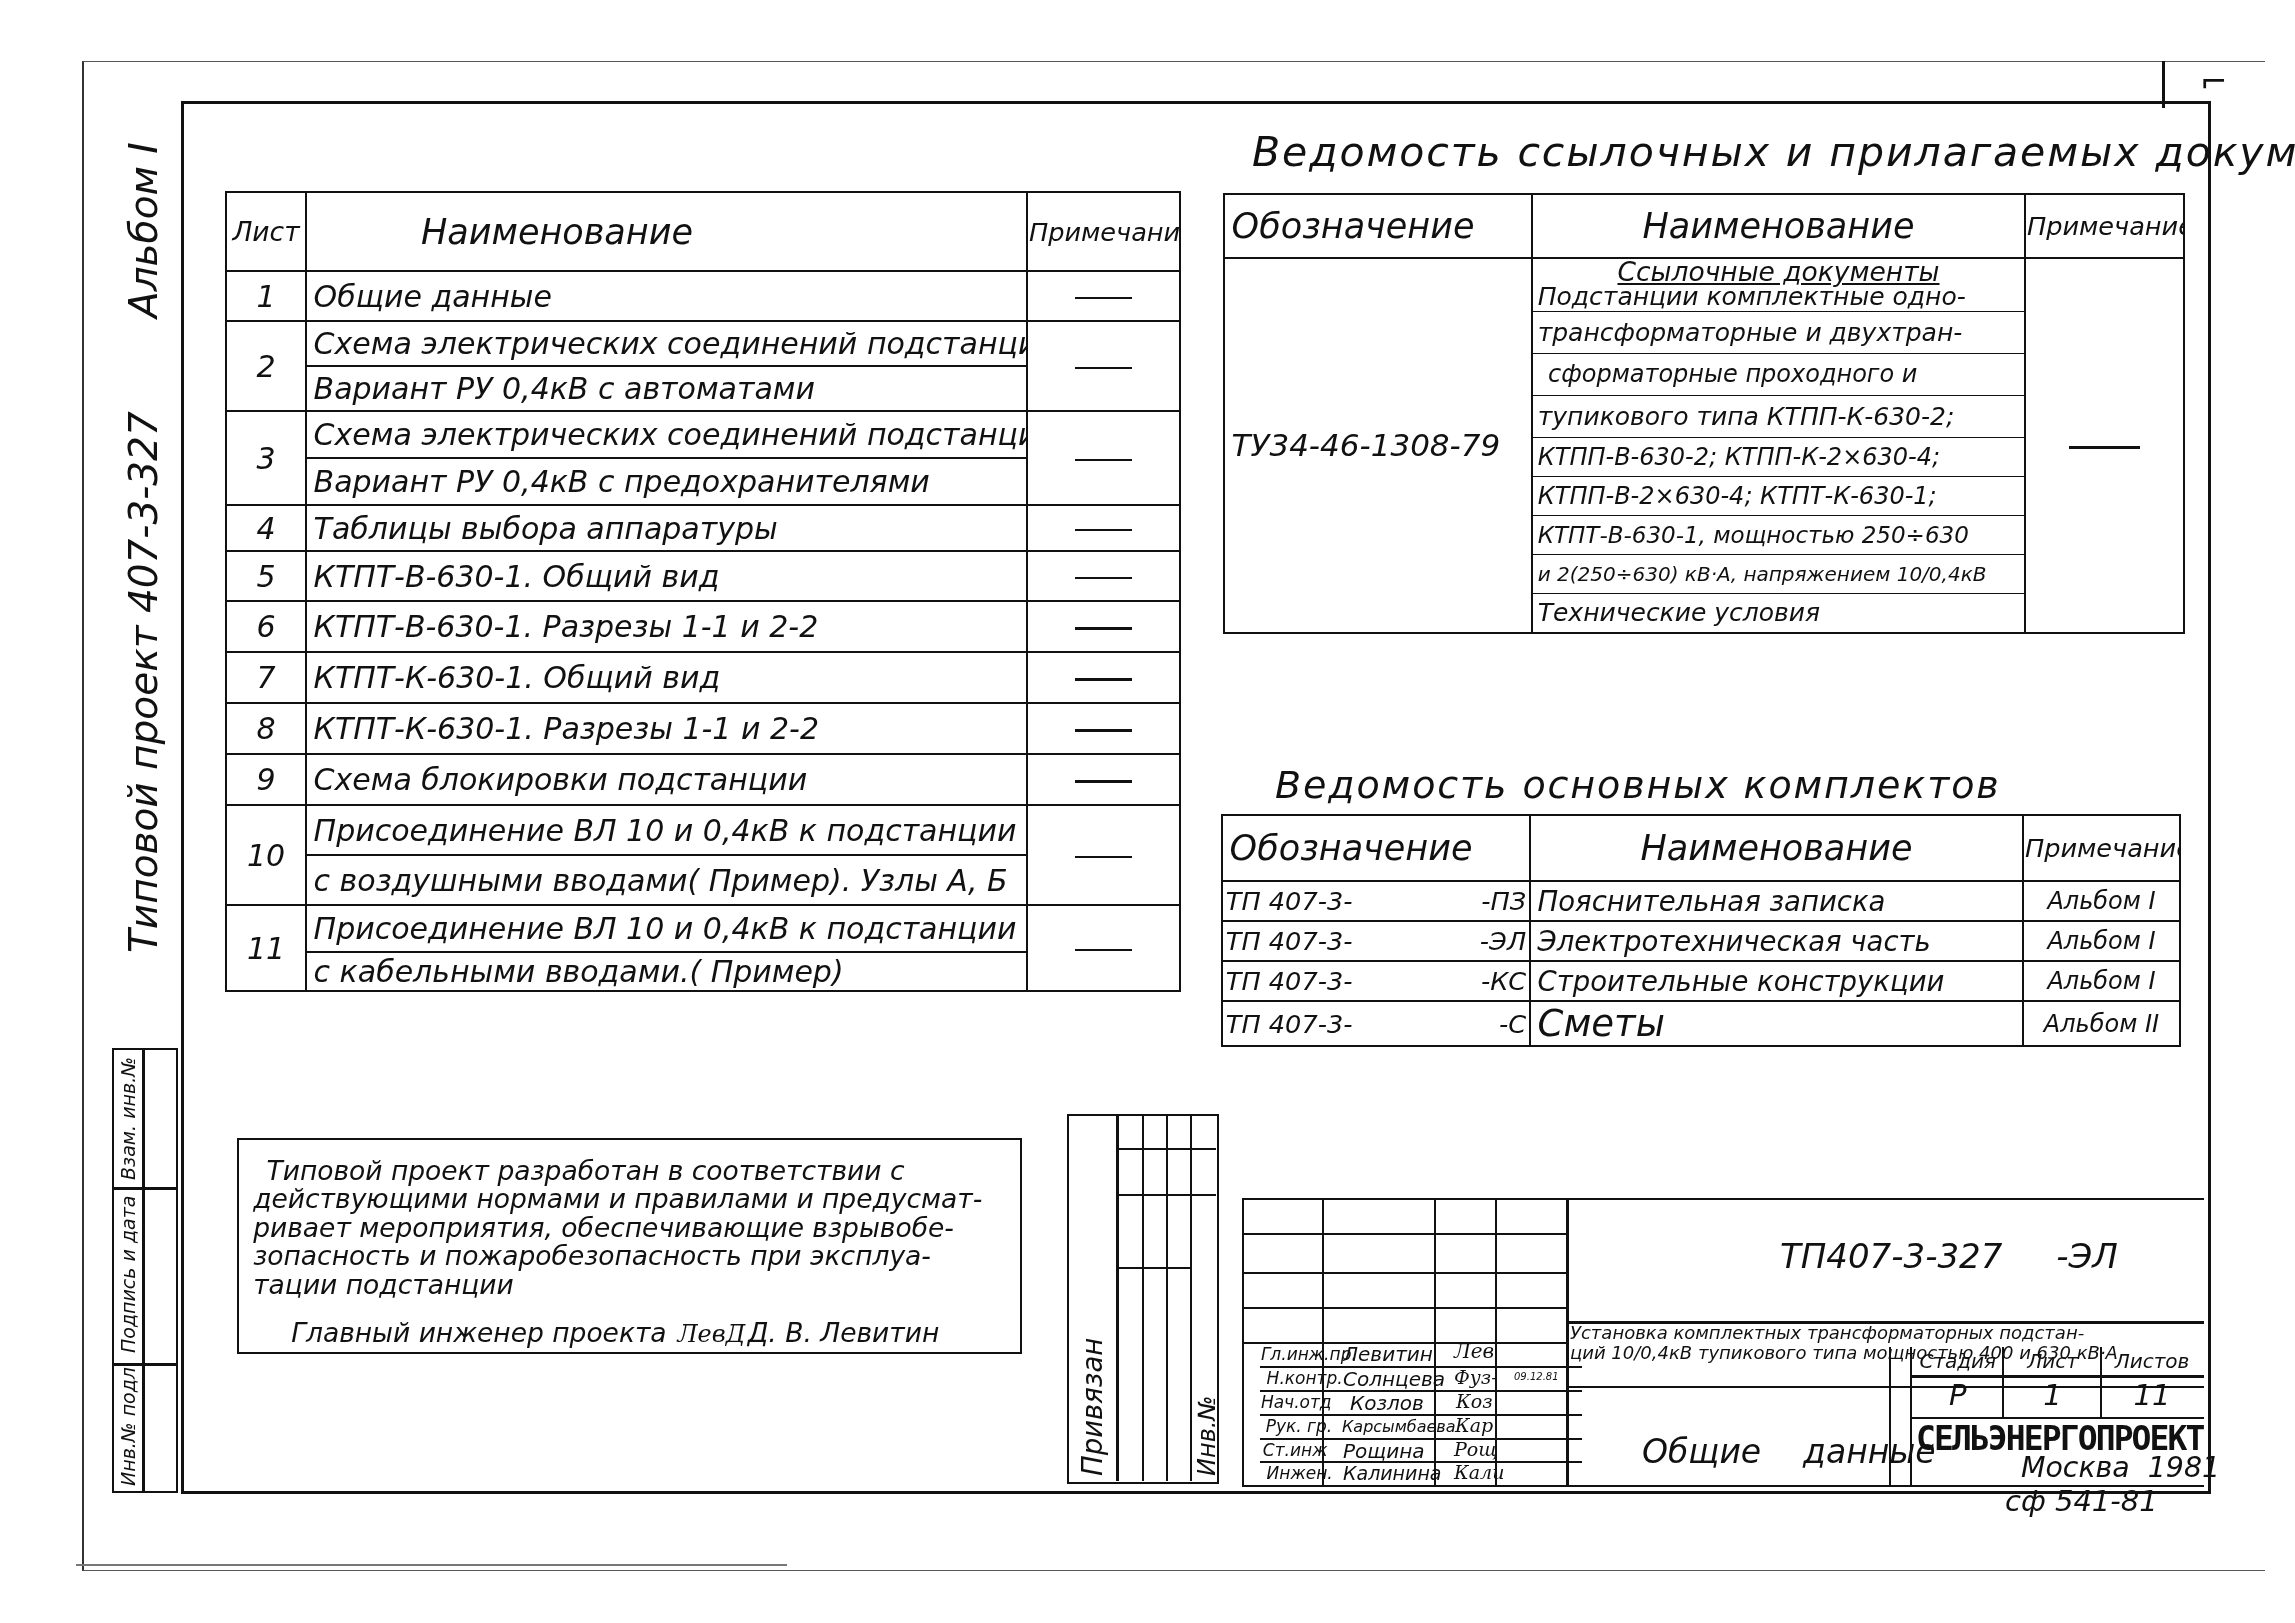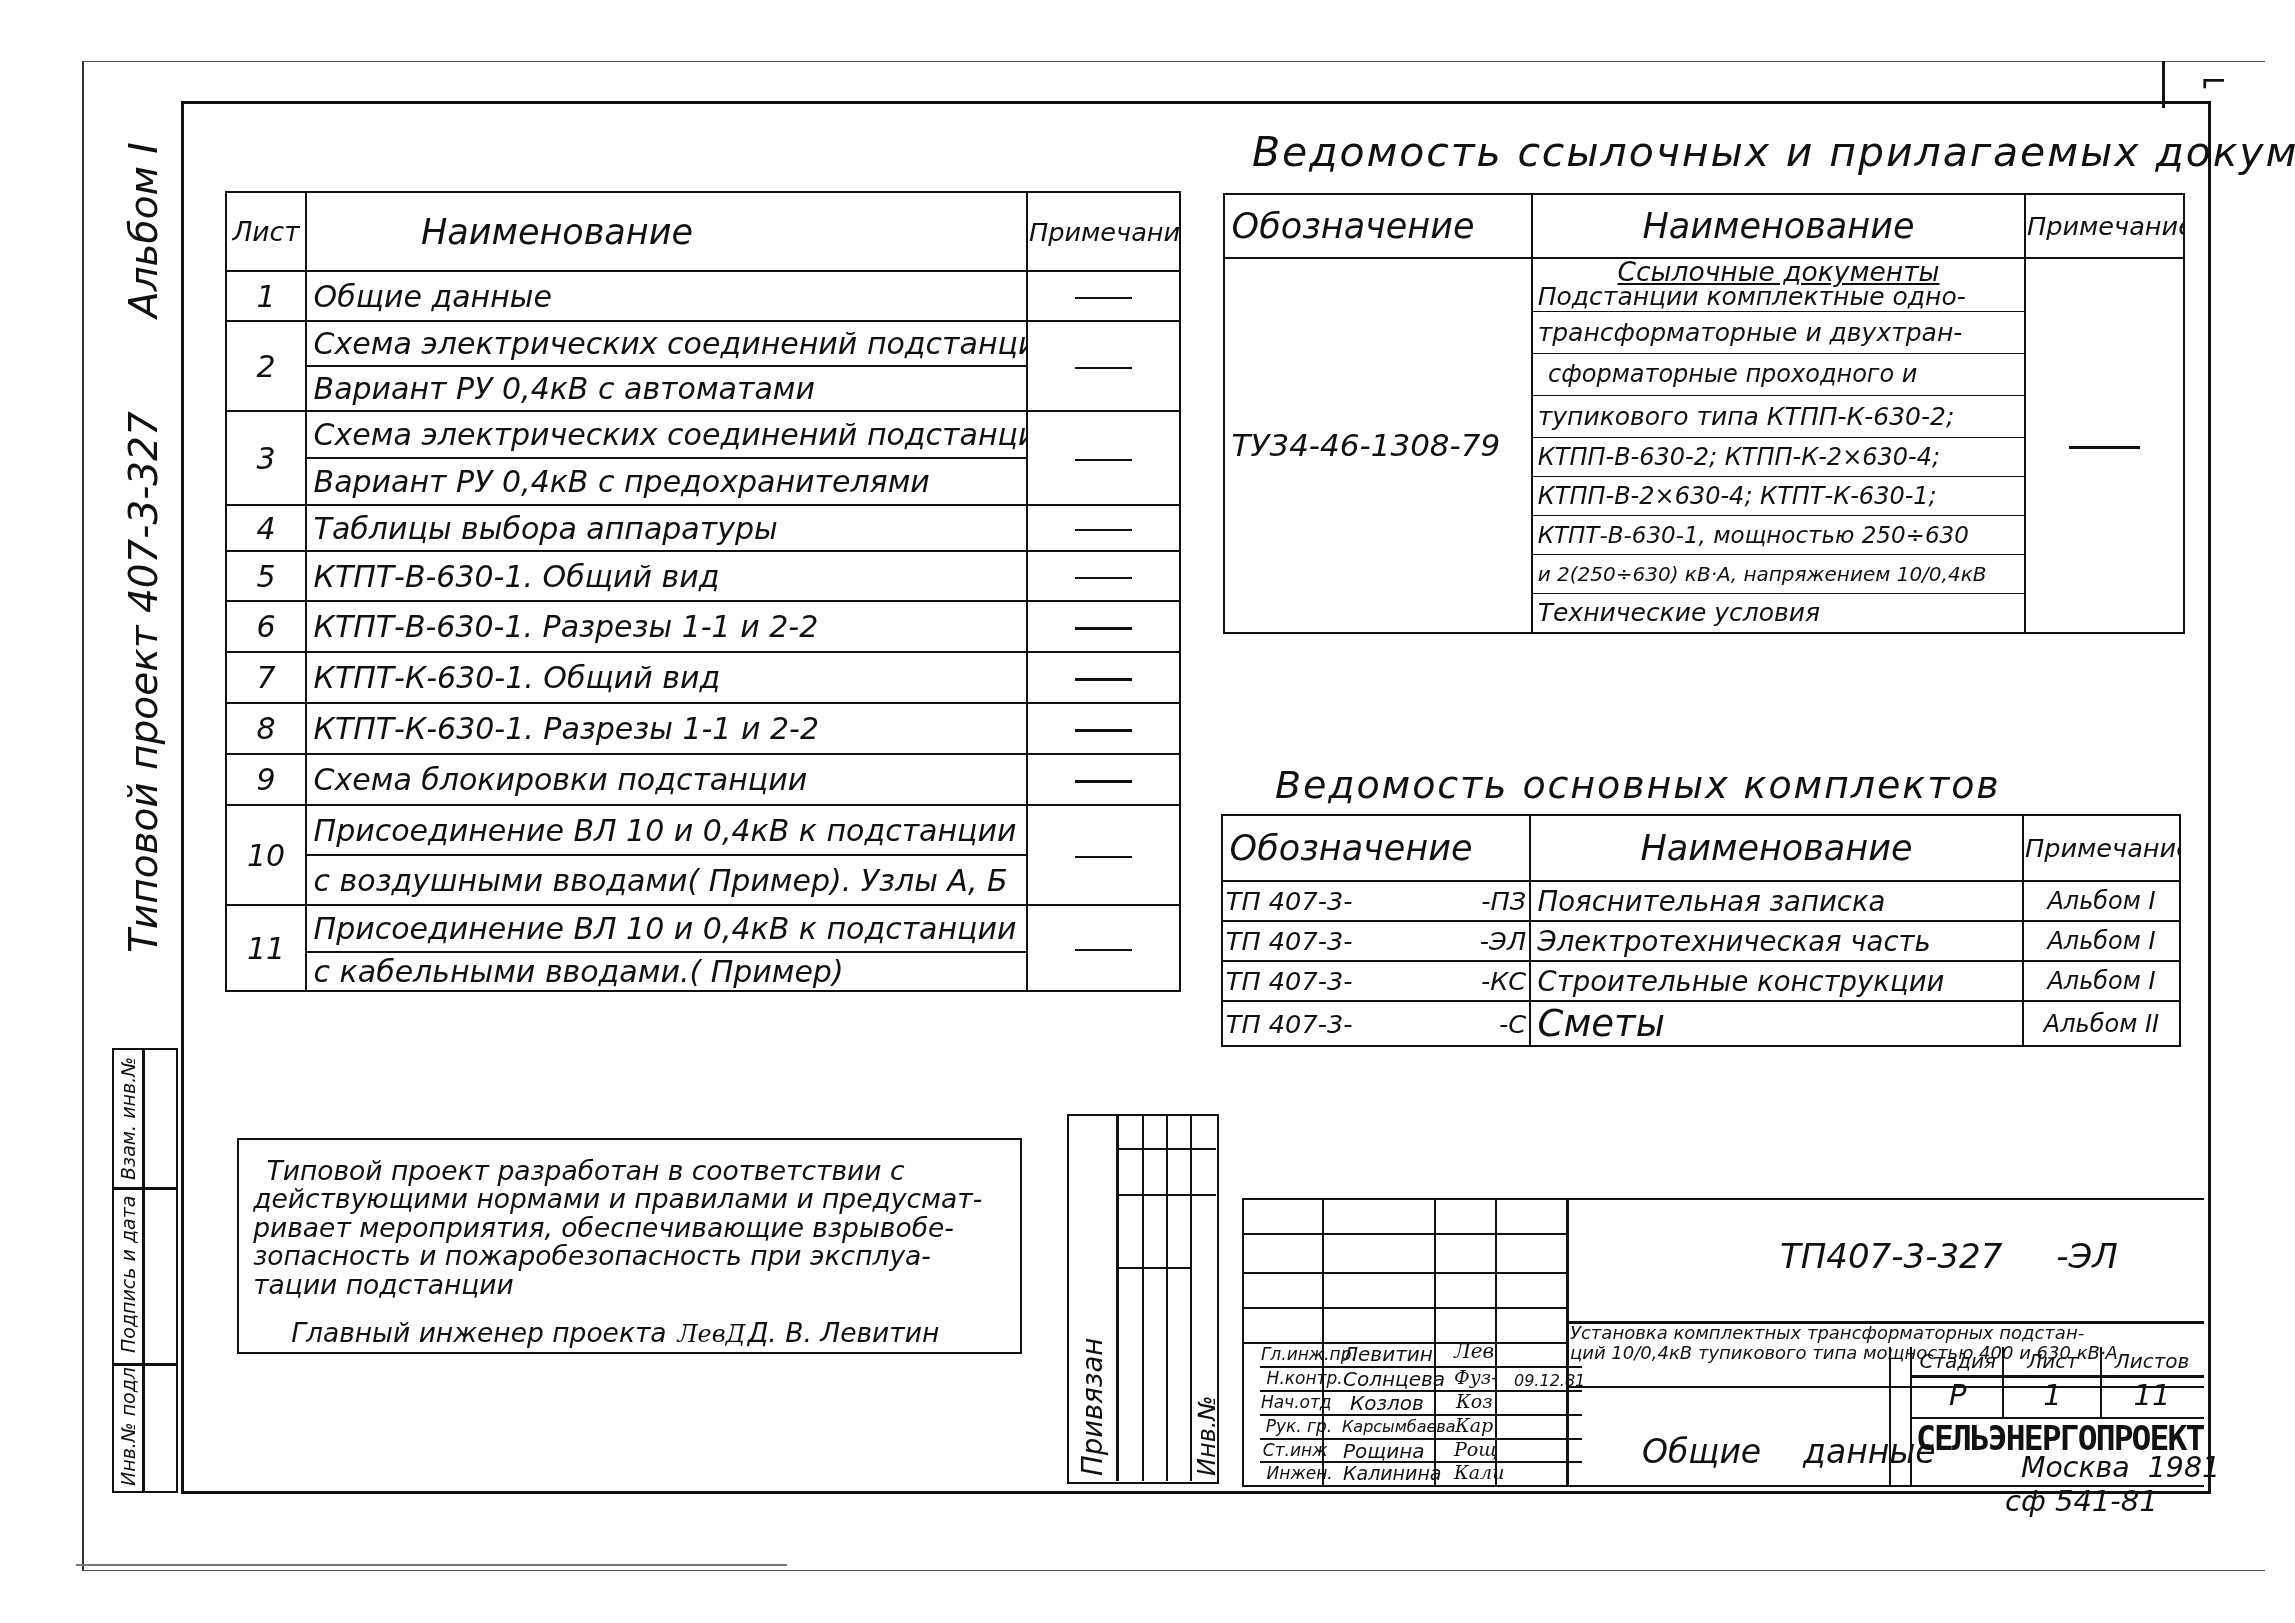--- a/index.html
+++ b/index.html
@@ -273,21 +273,21 @@
 
   <div class="abs" style="left:16px; top:142px; width:322px; height:145px;">
     <div class="abs hw" style="left:0.9px; top:1.9px; font-size:17px;">Гл.инж.пр.</div>
     <div class="abs hw" style="left:83px; top:0; font-size:20px;">Левитин</div>
     <div class="abs sig" style="left:194px; top:-2.8px; font-size:20px;">Лев</div>
     <div class="line" style="left:0; top:24px; width:322px; height:1.9px;"></div>
 
     <div class="abs hw" style="left:6.6px; top:25.6px; font-size:17px;">Н.контр.</div>
     <div class="abs hw" style="left:83px; top:25px; font-size:20px;">Солнцева</div>
     <div class="abs sig" style="left:194px; top:24px; font-size:19px;">Фуз-</div>
-    <div class="abs hw" style="left:254px; top:29px; font-size:16px;">09.12.81</div>
+    <div class="abs hw" style="left:254px; top:29px; font-size:10px;">09.12.81</div>
     <div class="line" style="left:0; top:48px; width:322px; height:1.9px;"></div>
 
     <div class="abs hw" style="left:0.9px; top:50px; font-size:17px;">Нач.отд</div>
     <div class="abs hw" style="left:90px; top:49px; font-size:20px;">Козлов</div>
     <div class="abs sig" style="left:196px; top:48px; font-size:19px;">Коз</div>
     <div class="line" style="left:0; top:72px; width:322px; height:1.9px;"></div>
 
     <div class="abs hw" style="left:5.7px; top:74px; font-size:17px;">Рук. гр.</div>
     <div class="abs hw" style="left:82px; top:75px; font-size:16px;">Карсымбаева</div>
     <div class="abs sig" style="left:195px; top:72px; font-size:19px;">Кар</div>

